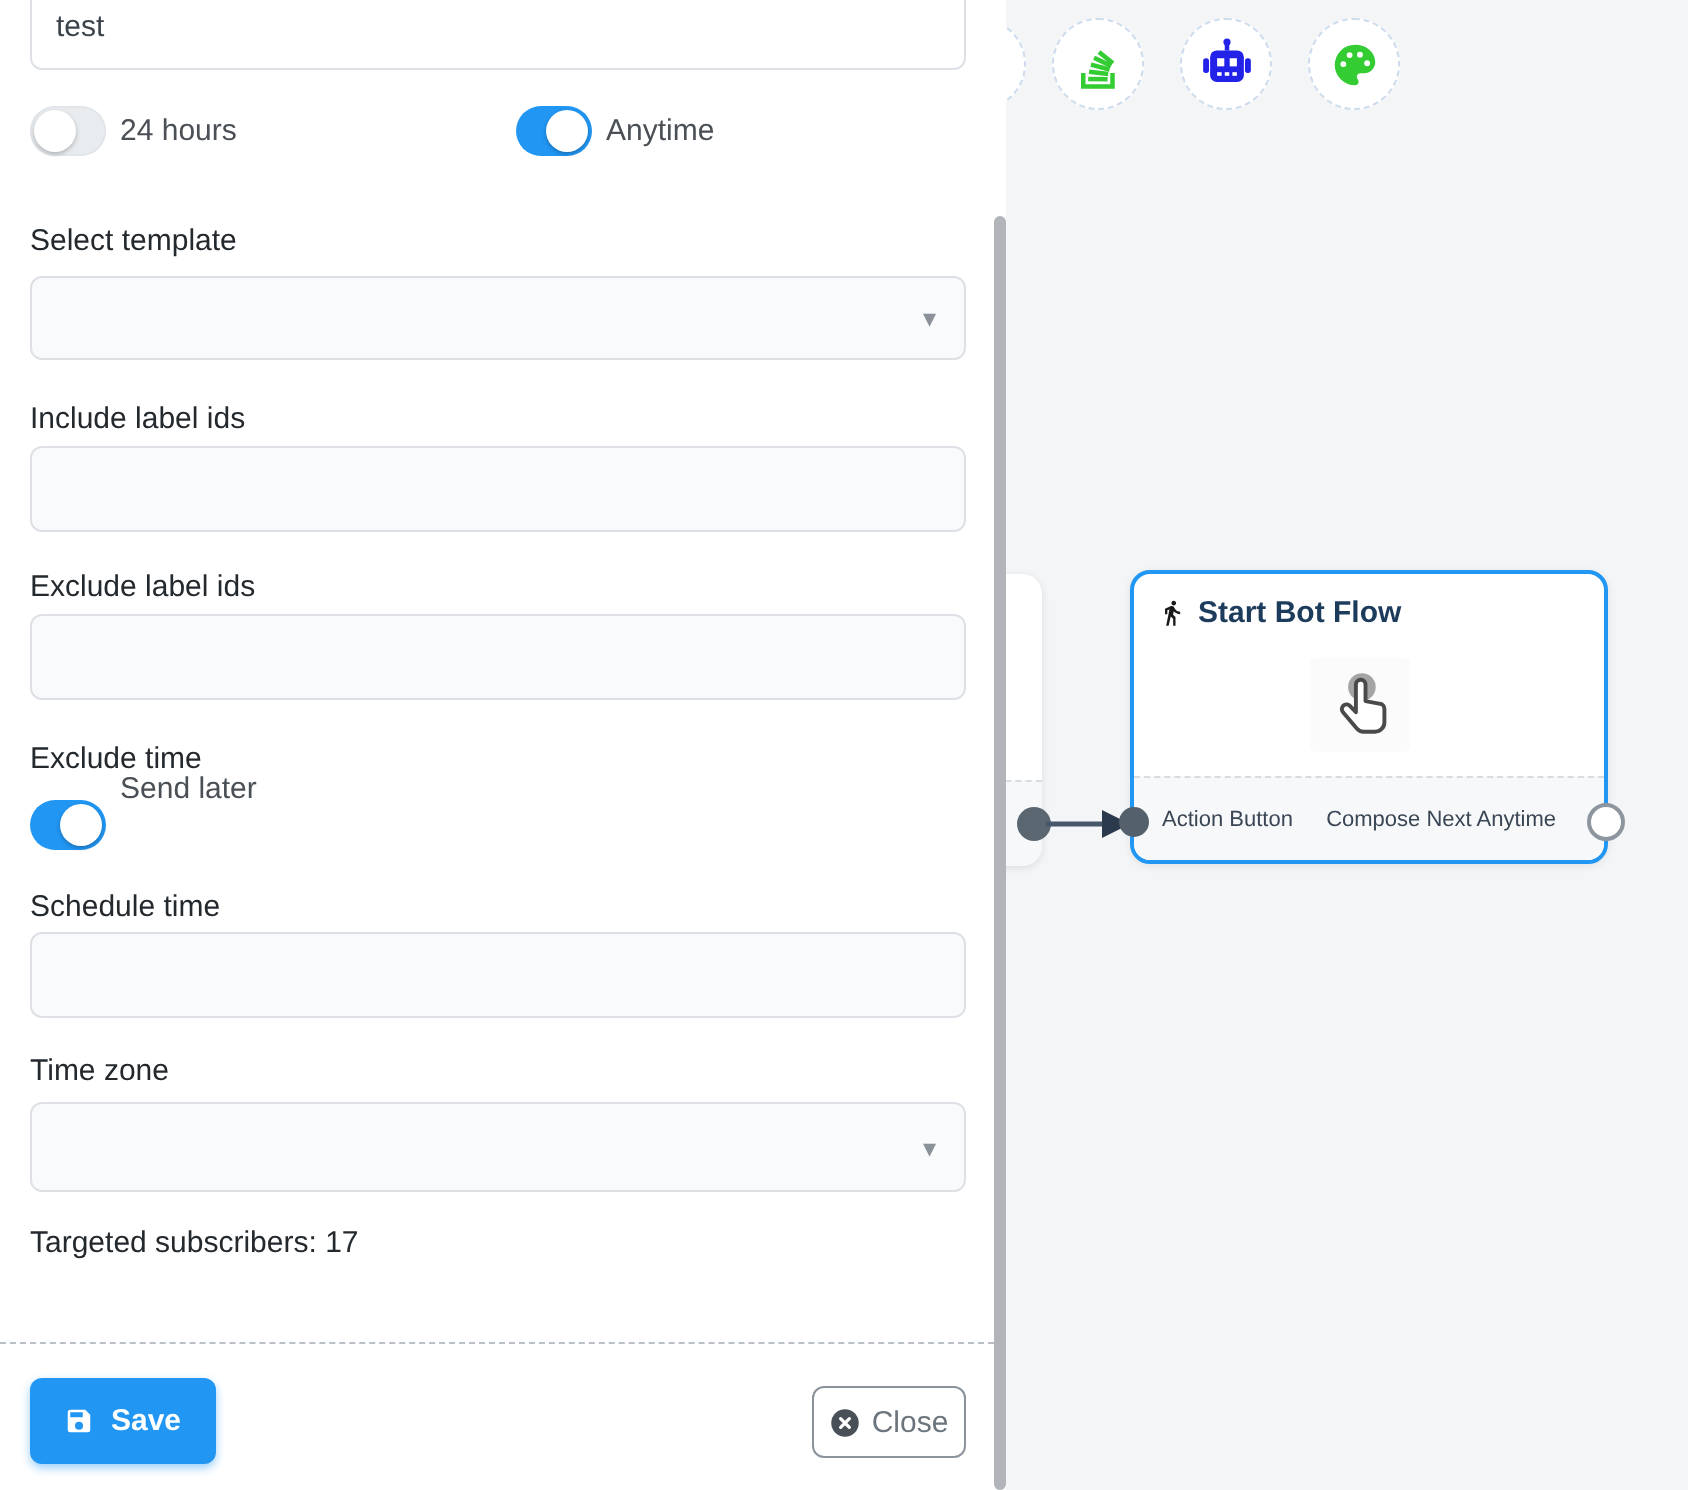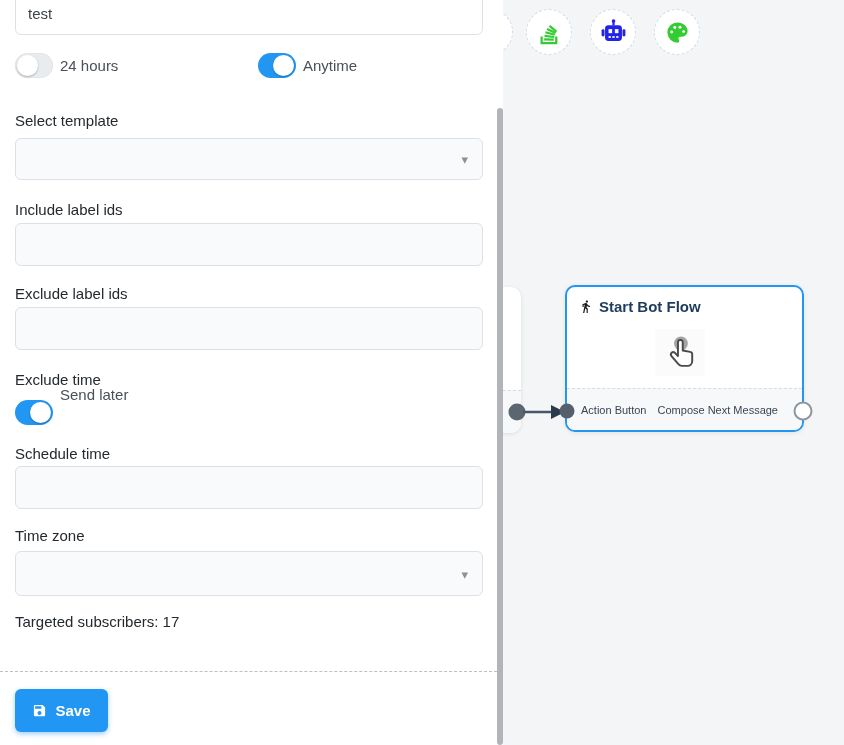--- a/index.html
+++ b/index.html
@@ -137,20 +137,29 @@
 
   <button class="save-btn">
     <span style="display:flex;">
       <svg width="15" height="15" viewBox="0 0 24 24">
         <path fill="#ffffff" d="M17 3H5a2 2 0 0 0-2 2v14a2 2 0 0 0 2 2h14a2 2 0 0 0 2-2V7l-4-4zm-5 16a3.2 3.2 0 1 1 0-6.4 3.2 3.2 0 0 1 0 6.4zm3-10H5V5h10v4z"></path>
       </svg>
     </span>
     <span>Save</span>
   </button>
 
+  <button class="close-btn">
+    <span style="display:flex;">
+      <svg width="15" height="15" viewBox="0 0 24 24">
+        <circle cx="12" cy="12" r="11" fill="#495057"></circle>
+        <path stroke="#ffffff" stroke-width="2.6" stroke-linecap="round" d="M8.5 8.5l7 7M15.5 8.5l-7 7"></path>
+      </svg>
+    </span>
+    <span>Close</span>
+  </button>
 </div>
 
 <div class="scrollbar-track"></div>
 <div class="scrollbar-thumb"></div>
 
 <div class="canvas">
 
   <div class="tool-circle" style="left:-36px;"></div>
 
   <div class="tool-circle" style="left:23px;">
@@ -204,21 +213,21 @@
       <span style="display:flex;">
         <svg width="14" height="15" viewBox="0 0 24 24">
           <path fill="#1a1a1a" d="M13.5 5.5c1.1 0 2-.9 2-2s-.9-2-2-2-2 .9-2 2 .9 2 2 2zM9.8 8.9 7 23h2.1l1.8-8 2.1 2v6h2v-7.5l-2.1-2 .6-3C14.8 12 16.8 13 19 13v-2c-1.9 0-3.5-1-4.3-2.4l-1-1.6c-.4-.6-1-1-1.7-1-.3 0-.5.1-.8.1L6 8.3V13h2V9.6l1.8-.7"></path>
         </svg>
       </span>
       <span class="node-title">Start Bot Flow</span>
     </div>
 
     <div class="node-footer">
       <span class="port-label">Action Button</span>
-      <span class="port-label">Compose Next Message</span>
+      <span class="port-label">Compose Next Anytime</span>
     </div>
   </div>
 
   <div class="cursor-highlight"></div>
   <div style="position:absolute; left:158px; top:331px;">
     <svg width="42" height="46" viewBox="0 0 28 30">
       <circle cx="13.3" cy="8" r="4.6" fill="#8e8e8e" opacity="0.8"></circle>
       <path fill="#ffffff" stroke="#4a4a4a" stroke-width="1.3" stroke-linejoin="round" d="M12.9 5.6c-.9 0-1.6.7-1.6 1.6v9.2l-2-2.1c-.6-.6-1.6-.7-2.2-.1-.6.6-.7 1.5-.1 2.2l4.6 5.4c.6.7 1.4 1.1 2.3 1.1h3.8c1.7 0 3.1-1.4 3.1-3.1v-4.6c0-.8-.6-1.5-1.4-1.6l-4.9-.9V7.2c0-.9-.7-1.6-1.6-1.6z"></path>
     </svg>
   </div>

